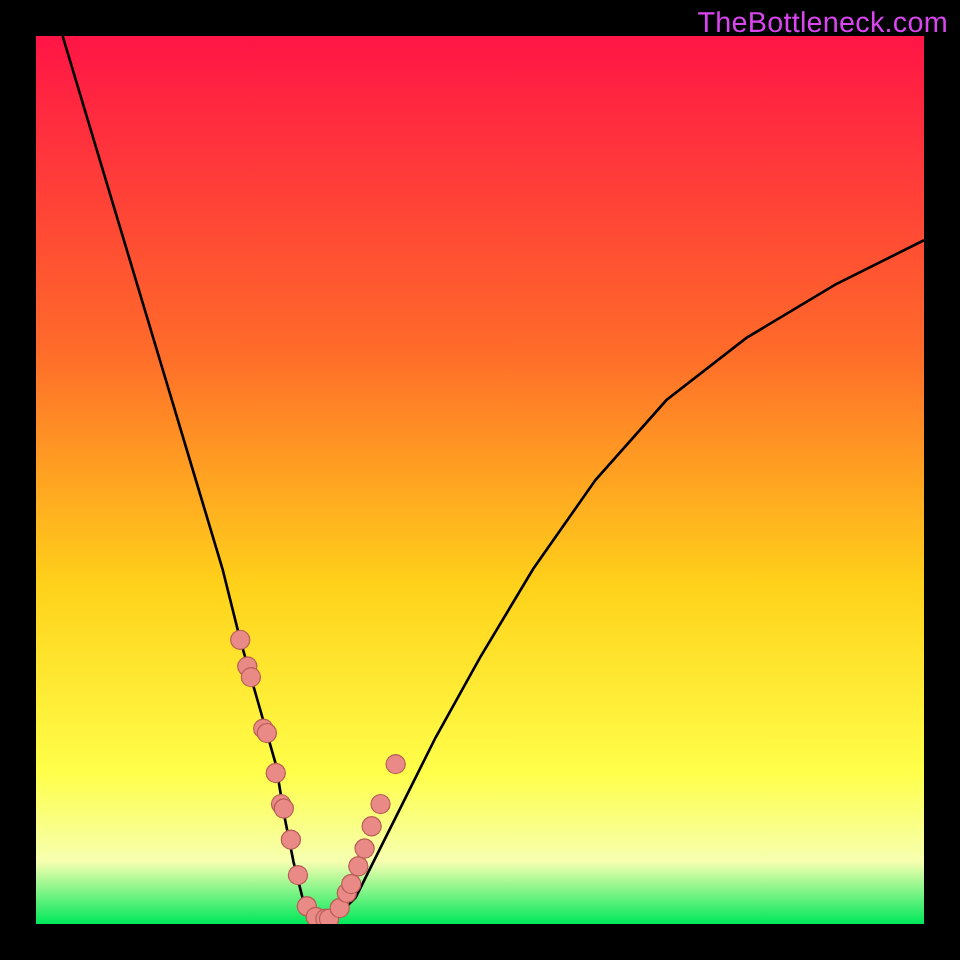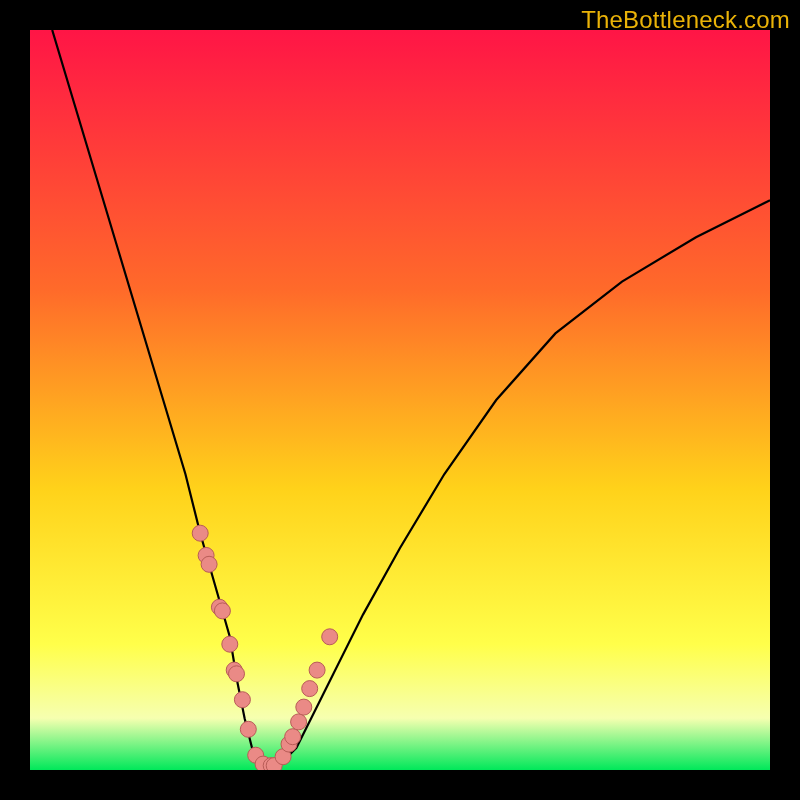--- a/index.html
+++ b/index.html
@@ -16,21 +16,21 @@
     left: 30px;
     top: 30px;
     width: 740px;
     height: 740px;
     background: #000;
   }
   .watermark {
     position: absolute;
     top: 6px;
     right: 10px;
-    color: #eab308;
+    color: #d946ef;
     font-size: 24px;
     font-weight: 400;
     z-index: 10;
     letter-spacing: 0.2px;
   }
   svg {
     display: block;
   }
 </style>
 </head>

